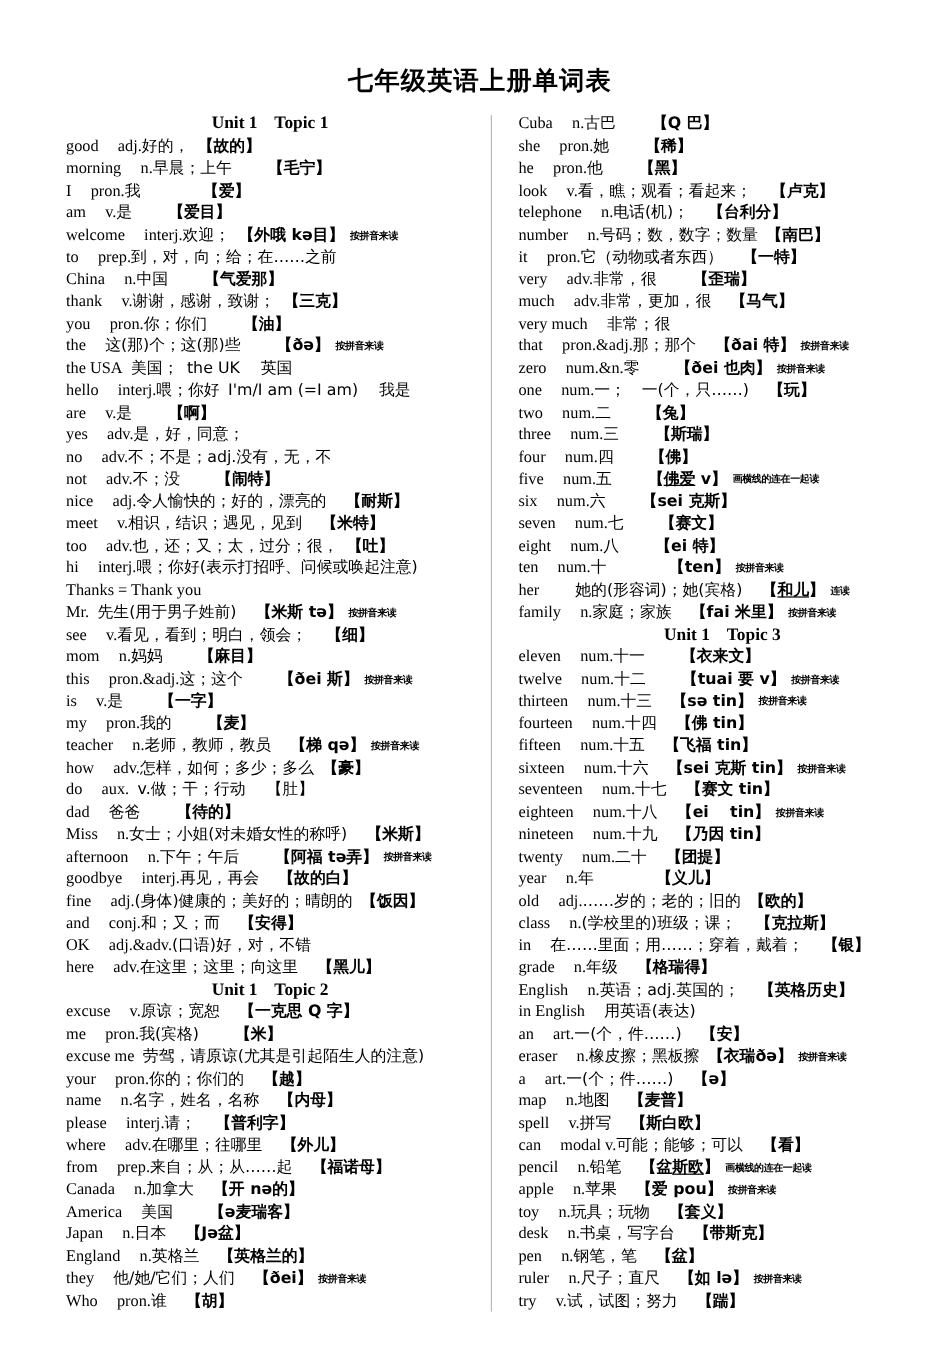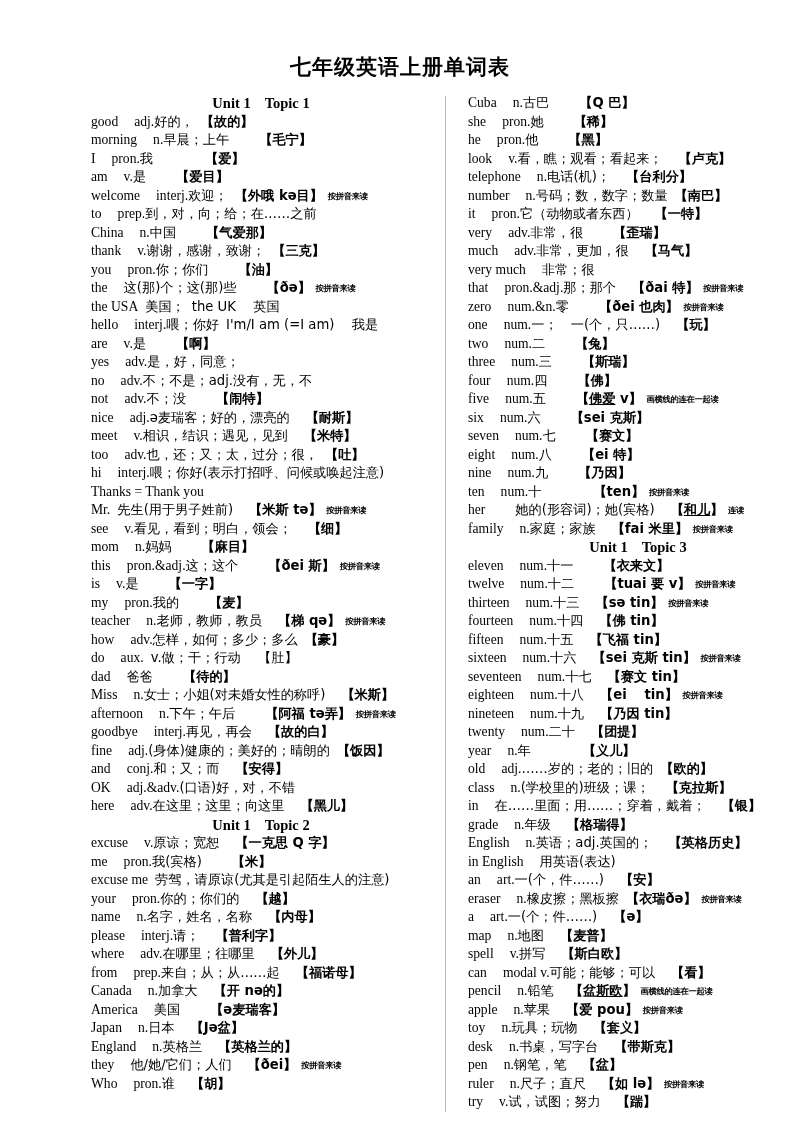--- a/index.html
+++ b/index.html
@@ -34,21 +34,21 @@
   }
   .columns {
     display: flex;
     align-items: flex-start;
     position: relative;
   }
   .col {
     width: 340px;
     flex: 0 0 340px;
   }
-  .col-left { padding-right: 14px; margin-left: 36px; }
+  .col-left { padding-right: 14px; }
   .col-right { padding-left: 22px; }
   .divider {
     width: 1px;
     align-self: stretch;
     background: #b9b9b9;
     flex: 0 0 1px;
     margin-top: 2px;
     min-height: 965px;
   }
   .section-head {
@@ -116,21 +116,21 @@
         <div class="entry"><span class="w">China</span><span class="gap-m">&nbsp;</span><span class="pos">n.</span><span class="cn">中国</span><span class="gap-l">&nbsp;</span><span class="bracket">【气爱那】</span></div>
         <div class="entry"><span class="w">thank</span><span class="gap-m">&nbsp;</span><span class="pos">v.</span><span class="cn">谢谢，感谢，致谢；</span><span class="gap-s">&nbsp;</span><span class="bracket">【三克】</span></div>
         <div class="entry"><span class="w">you</span><span class="gap-m">&nbsp;</span><span class="pos">pron.</span><span class="cn">你；你们</span><span class="gap-l">&nbsp;</span><span class="bracket">【油】</span></div>
         <div class="entry"><span class="w">the</span><span class="gap-m">&nbsp;</span><span class="cn">这(那)个；这(那)些</span><span class="gap-l">&nbsp;</span><span class="bracket">【ðə】</span><span class="note">&nbsp;按拼音来读</span></div>
         <div class="entry"><span class="w">the USA</span><span class="gap-s">&nbsp;</span><span class="cn">美国；</span><span class="gap-s">&nbsp;</span><span class="cn">the UK 　英国</span></div>
         <div class="entry"><span class="w">hello</span><span class="gap-m">&nbsp;</span><span class="pos">interj.</span><span class="cn">喂；你好</span><span class="gap-s">&nbsp;</span><span class="cn">I'm/I am (=I am) 　我是</span></div>
         <div class="entry"><span class="w">are</span><span class="gap-m">&nbsp;</span><span class="pos">v.</span><span class="cn">是</span><span class="gap-l">&nbsp;</span><span class="bracket">【啊】</span></div>
         <div class="entry"><span class="w">yes</span><span class="gap-m">&nbsp;</span><span class="pos">adv.</span><span class="cn">是，好，同意；</span></div>
         <div class="entry"><span class="w">no</span><span class="gap-m">&nbsp;</span><span class="pos">adv.</span><span class="cn">不；不是；adj.没有，无，不</span></div>
         <div class="entry"><span class="w">not</span><span class="gap-m">&nbsp;</span><span class="pos">adv.</span><span class="cn">不；没</span><span class="gap-l">&nbsp;</span><span class="bracket">【闹特】</span></div>
-        <div class="entry"><span class="w">nice</span><span class="gap-m">&nbsp;</span><span class="pos">adj.</span><span class="cn">ə麦瑞客；好的，漂亮的</span><span class="gap-m">&nbsp;</span><span class="bracket">【耐斯】</span></div>
+        <div class="entry"><span class="w">nice</span><span class="gap-m">&nbsp;</span><span class="pos">adj.</span><span class="cn">令人愉快的；好的，漂亮的</span><span class="gap-m">&nbsp;</span><span class="bracket">【耐斯】</span></div>
         <div class="entry"><span class="w">meet</span><span class="gap-m">&nbsp;</span><span class="pos">v.</span><span class="cn">相识，结识；遇见，见到</span><span class="gap-m">&nbsp;</span><span class="bracket">【米特】</span></div>
         <div class="entry"><span class="w">too</span><span class="gap-m">&nbsp;</span><span class="pos">adv.</span><span class="cn">也，还；又；太，过分；很，</span><span class="gap-s">&nbsp;</span><span class="bracket">【吐】</span></div>
         <div class="entry"><span class="w">hi</span><span class="gap-m">&nbsp;</span><span class="pos">interj.</span><span class="cn">喂；你好(表示打招呼、问候或唤起注意)</span></div>
         <div class="entry"><span class="w">Thanks = Thank you</span></div>
         <div class="entry"><span class="w">Mr.</span><span class="gap-s">&nbsp;</span><span class="cn">先生(用于男子姓前)</span><span class="gap-m">&nbsp;</span><span class="bracket">【米斯 tə】</span><span class="note">&nbsp;按拼音来读</span></div>
         <div class="entry"><span class="w">see</span><span class="gap-m">&nbsp;</span><span class="pos">v.</span><span class="cn">看见，看到；明白，领会；</span><span class="gap-m">&nbsp;</span><span class="bracket">【细】</span></div>
         <div class="entry"><span class="w">mom</span><span class="gap-m">&nbsp;</span><span class="pos">n.</span><span class="cn">妈妈</span><span class="gap-l">&nbsp;</span><span class="bracket">【麻目】</span></div>
         <div class="entry"><span class="w">this</span><span class="gap-m">&nbsp;</span><span class="pos">pron.&amp;adj.</span><span class="cn">这；这个</span><span class="gap-l">&nbsp;</span><span class="bracket">【ðei 斯】</span><span class="note">&nbsp;按拼音来读</span></div>
         <div class="entry"><span class="w">is</span><span class="gap-m">&nbsp;</span><span class="pos">v.</span><span class="cn">是</span><span class="gap-l">&nbsp;</span><span class="bracket">【一字】</span></div>
         <div class="entry"><span class="w">my</span><span class="gap-m">&nbsp;</span><span class="pos">pron.</span><span class="cn">我的</span><span class="gap-l">&nbsp;</span><span class="bracket">【麦】</span></div>
@@ -176,21 +176,20 @@
         <div class="entry"><span class="w">that</span><span class="gap-m">&nbsp;</span><span class="pos">pron.&amp;adj.</span><span class="cn">那；那个</span><span class="gap-m">&nbsp;</span><span class="bracket">【ðai 特】</span><span class="note">&nbsp;按拼音来读</span></div>
         <div class="entry"><span class="w">zero</span><span class="gap-m">&nbsp;</span><span class="pos">num.&amp;n.</span><span class="cn">零</span><span class="gap-l">&nbsp;</span><span class="bracket">【ðei 也肉】</span><span class="note">&nbsp;按拼音来读</span></div>
         <div class="entry"><span class="w">one</span><span class="gap-m">&nbsp;</span><span class="pos">num.</span><span class="cn">一；　一(个，只……)</span><span class="gap-m">&nbsp;</span><span class="bracket">【玩】</span></div>
         <div class="entry"><span class="w">two</span><span class="gap-m">&nbsp;</span><span class="pos">num.</span><span class="cn">二</span><span class="gap-l">&nbsp;</span><span class="bracket">【兔】</span></div>
         <div class="entry"><span class="w">three</span><span class="gap-m">&nbsp;</span><span class="pos">num.</span><span class="cn">三</span><span class="gap-l">&nbsp;</span><span class="bracket">【斯瑞】</span></div>
         <div class="entry"><span class="w">four</span><span class="gap-m">&nbsp;</span><span class="pos">num.</span><span class="cn">四</span><span class="gap-l">&nbsp;</span><span class="bracket">【佛】</span></div>
         <div class="entry"><span class="w">five</span><span class="gap-m">&nbsp;</span><span class="pos">num.</span><span class="cn">五</span><span class="gap-l">&nbsp;</span><span class="bracket">【<span class="ul">佛爱</span> v】</span><span class="note">&nbsp;画横线的连在一起读</span></div>
         <div class="entry"><span class="w">six</span><span class="gap-m">&nbsp;</span><span class="pos">num.</span><span class="cn">六</span><span class="gap-l">&nbsp;</span><span class="bracket">【sei 克斯】</span></div>
         <div class="entry"><span class="w">seven</span><span class="gap-m">&nbsp;</span><span class="pos">num.</span><span class="cn">七</span><span class="gap-l">&nbsp;</span><span class="bracket">【赛文】</span></div>
         <div class="entry"><span class="w">eight</span><span class="gap-m">&nbsp;</span><span class="pos">num.</span><span class="cn">八</span><span class="gap-l">&nbsp;</span><span class="bracket">【ei 特】</span></div>
-        <div class="entry"><span class="w">nine</span><span class="gap-m">&nbsp;</span><span class="pos">num.</span><span class="cn">九</span><span class="gap-l">&nbsp;</span><span class="bracket">【乃因】</span></div>
         <div class="entry"><span class="w">ten</span><span class="gap-m">&nbsp;</span><span class="pos">num.</span><span class="cn">十</span><span class="gap-xl">&nbsp;</span><span class="bracket">【ten】</span><span class="note">&nbsp;按拼音来读</span></div>
         <div class="entry"><span class="w">her</span><span class="gap-l">&nbsp;</span><span class="cn">她的(形容词)；她(宾格)</span><span class="gap-m">&nbsp;</span><span class="bracket">【<span class="ul">和儿</span>】</span><span class="note">&nbsp;连读</span></div>
         <div class="entry"><span class="w">family</span><span class="gap-m">&nbsp;</span><span class="pos">n.</span><span class="cn">家庭；家族</span><span class="gap-m">&nbsp;</span><span class="bracket">【fai 米里】</span><span class="note">&nbsp;按拼音来读</span></div>
         <div class="section-head"><span>Unit 1</span><span class="sp">&nbsp;</span><span>Topic 3</span></div>
         <div class="entry"><span class="w">eleven</span><span class="gap-m">&nbsp;</span><span class="pos">num.</span><span class="cn">十一</span><span class="gap-l">&nbsp;</span><span class="bracket">【衣来文】</span></div>
         <div class="entry"><span class="w">twelve</span><span class="gap-m">&nbsp;</span><span class="pos">num.</span><span class="cn">十二</span><span class="gap-l">&nbsp;</span><span class="bracket">【tuai 要 v】</span><span class="note">&nbsp;按拼音来读</span></div>
         <div class="entry"><span class="w">thirteen</span><span class="gap-m">&nbsp;</span><span class="pos">num.</span><span class="cn">十三</span><span class="gap-m">&nbsp;</span><span class="bracket">【sə tin】</span><span class="note">&nbsp;按拼音来读</span></div>
         <div class="entry"><span class="w">fourteen</span><span class="gap-m">&nbsp;</span><span class="pos">num.</span><span class="cn">十四</span><span class="gap-m">&nbsp;</span><span class="bracket">【佛 tin】</span></div>
         <div class="entry"><span class="w">fifteen</span><span class="gap-m">&nbsp;</span><span class="pos">num.</span><span class="cn">十五</span><span class="gap-m">&nbsp;</span><span class="bracket">【飞福 tin】</span></div>
         <div class="entry"><span class="w">sixteen</span><span class="gap-m">&nbsp;</span><span class="pos">num.</span><span class="cn">十六</span><span class="gap-m">&nbsp;</span><span class="bracket">【sei 克斯 tin】</span><span class="note">&nbsp;按拼音来读</span></div>

